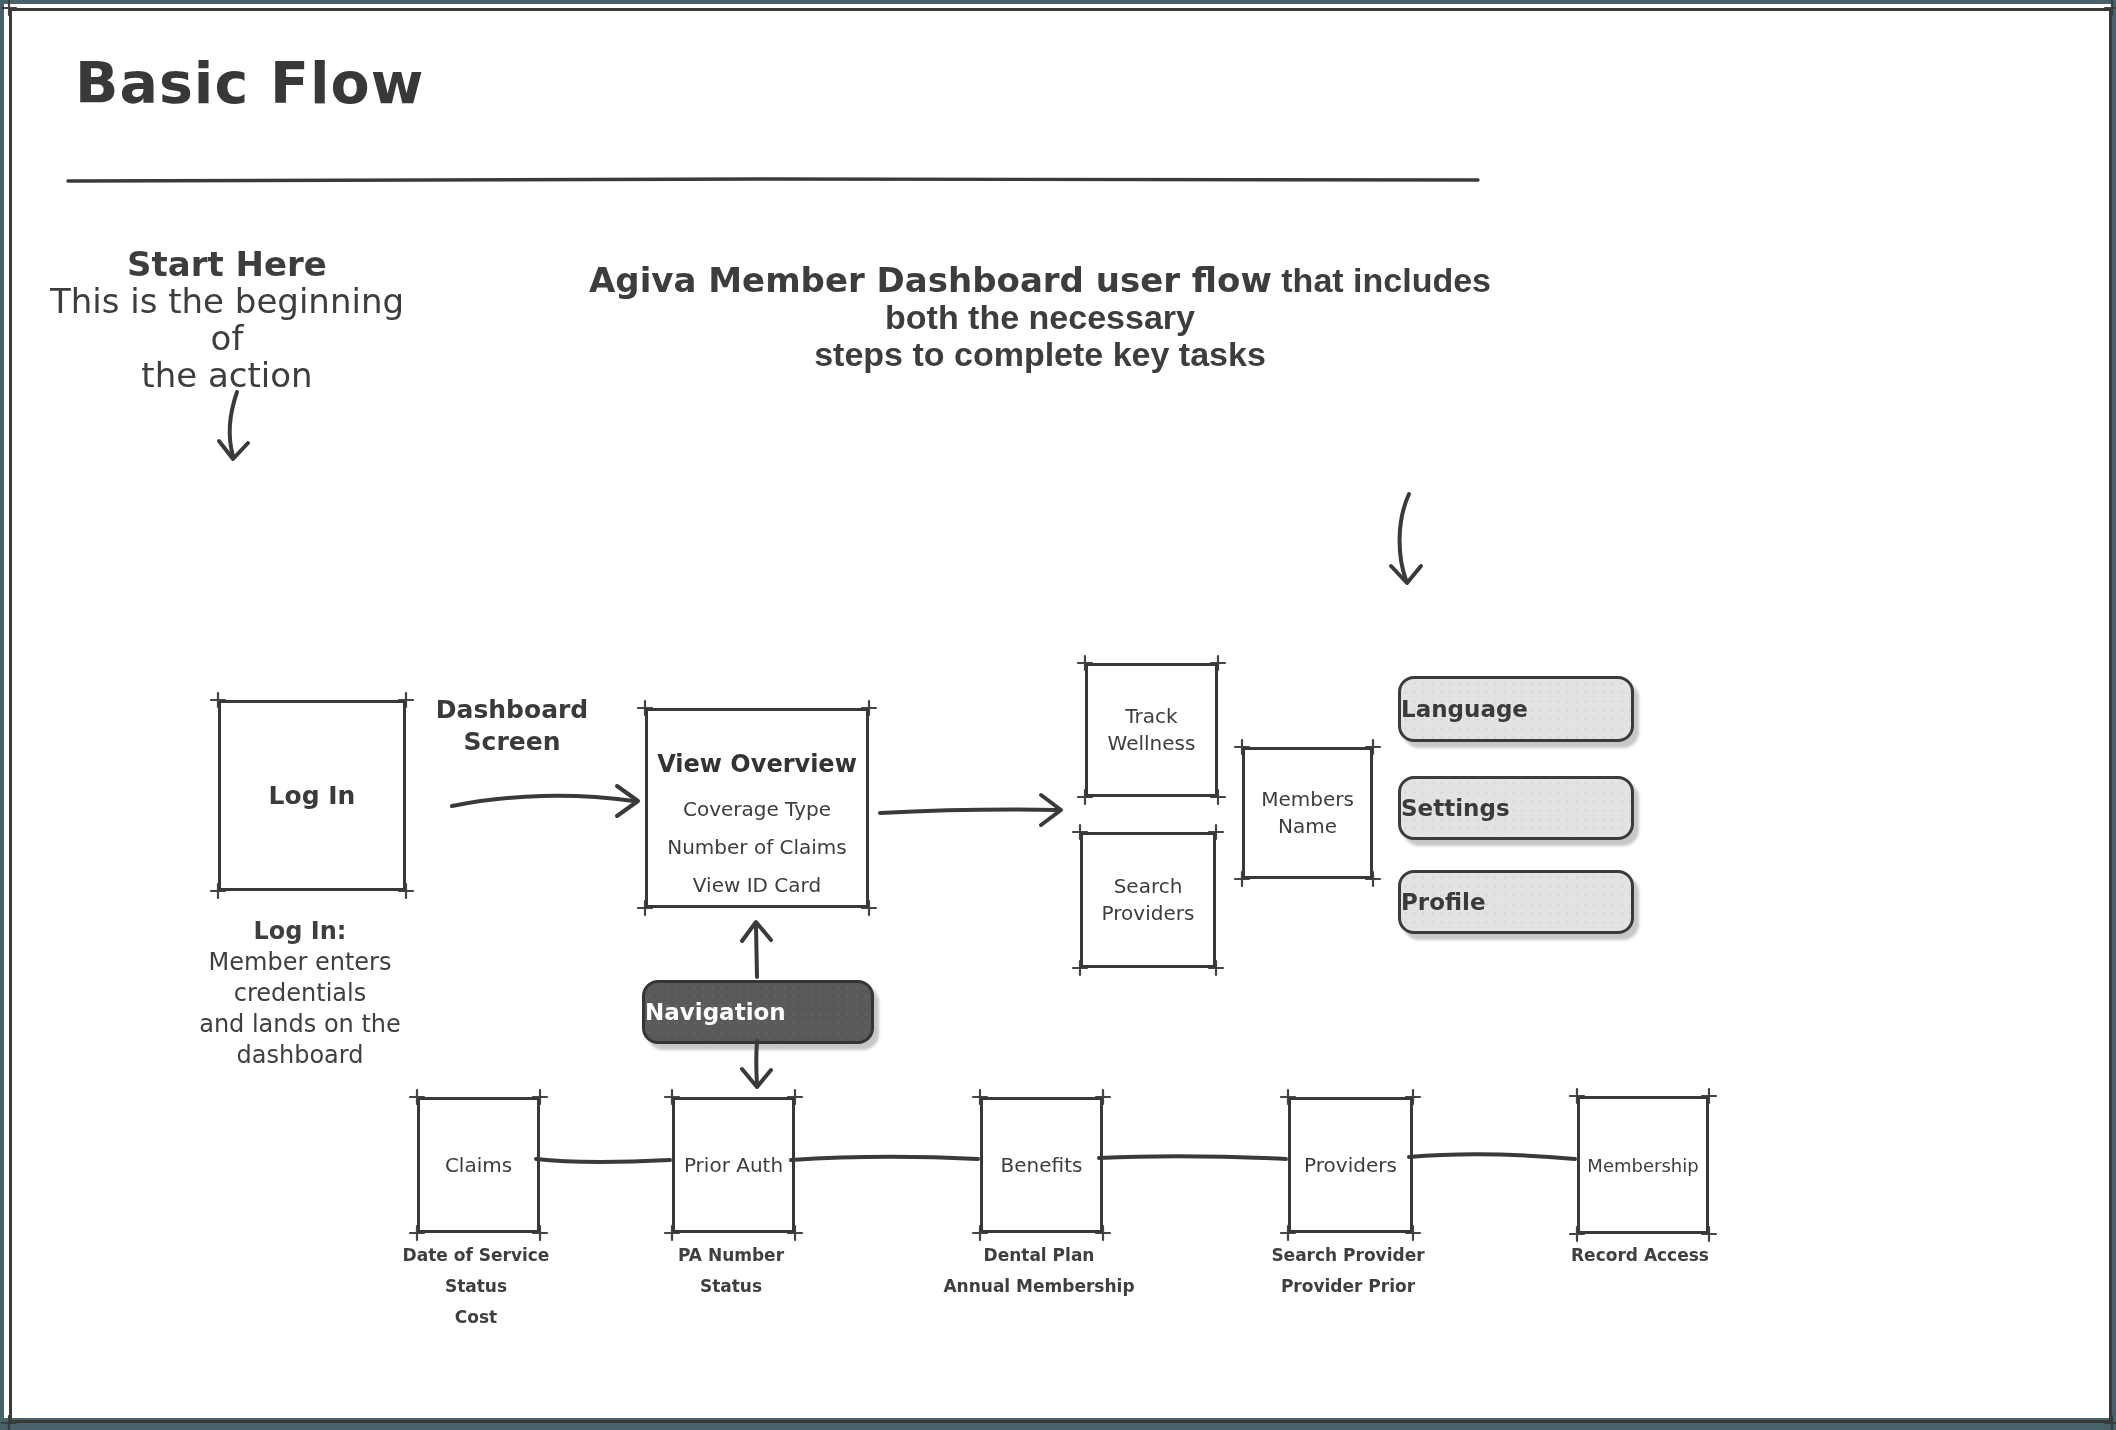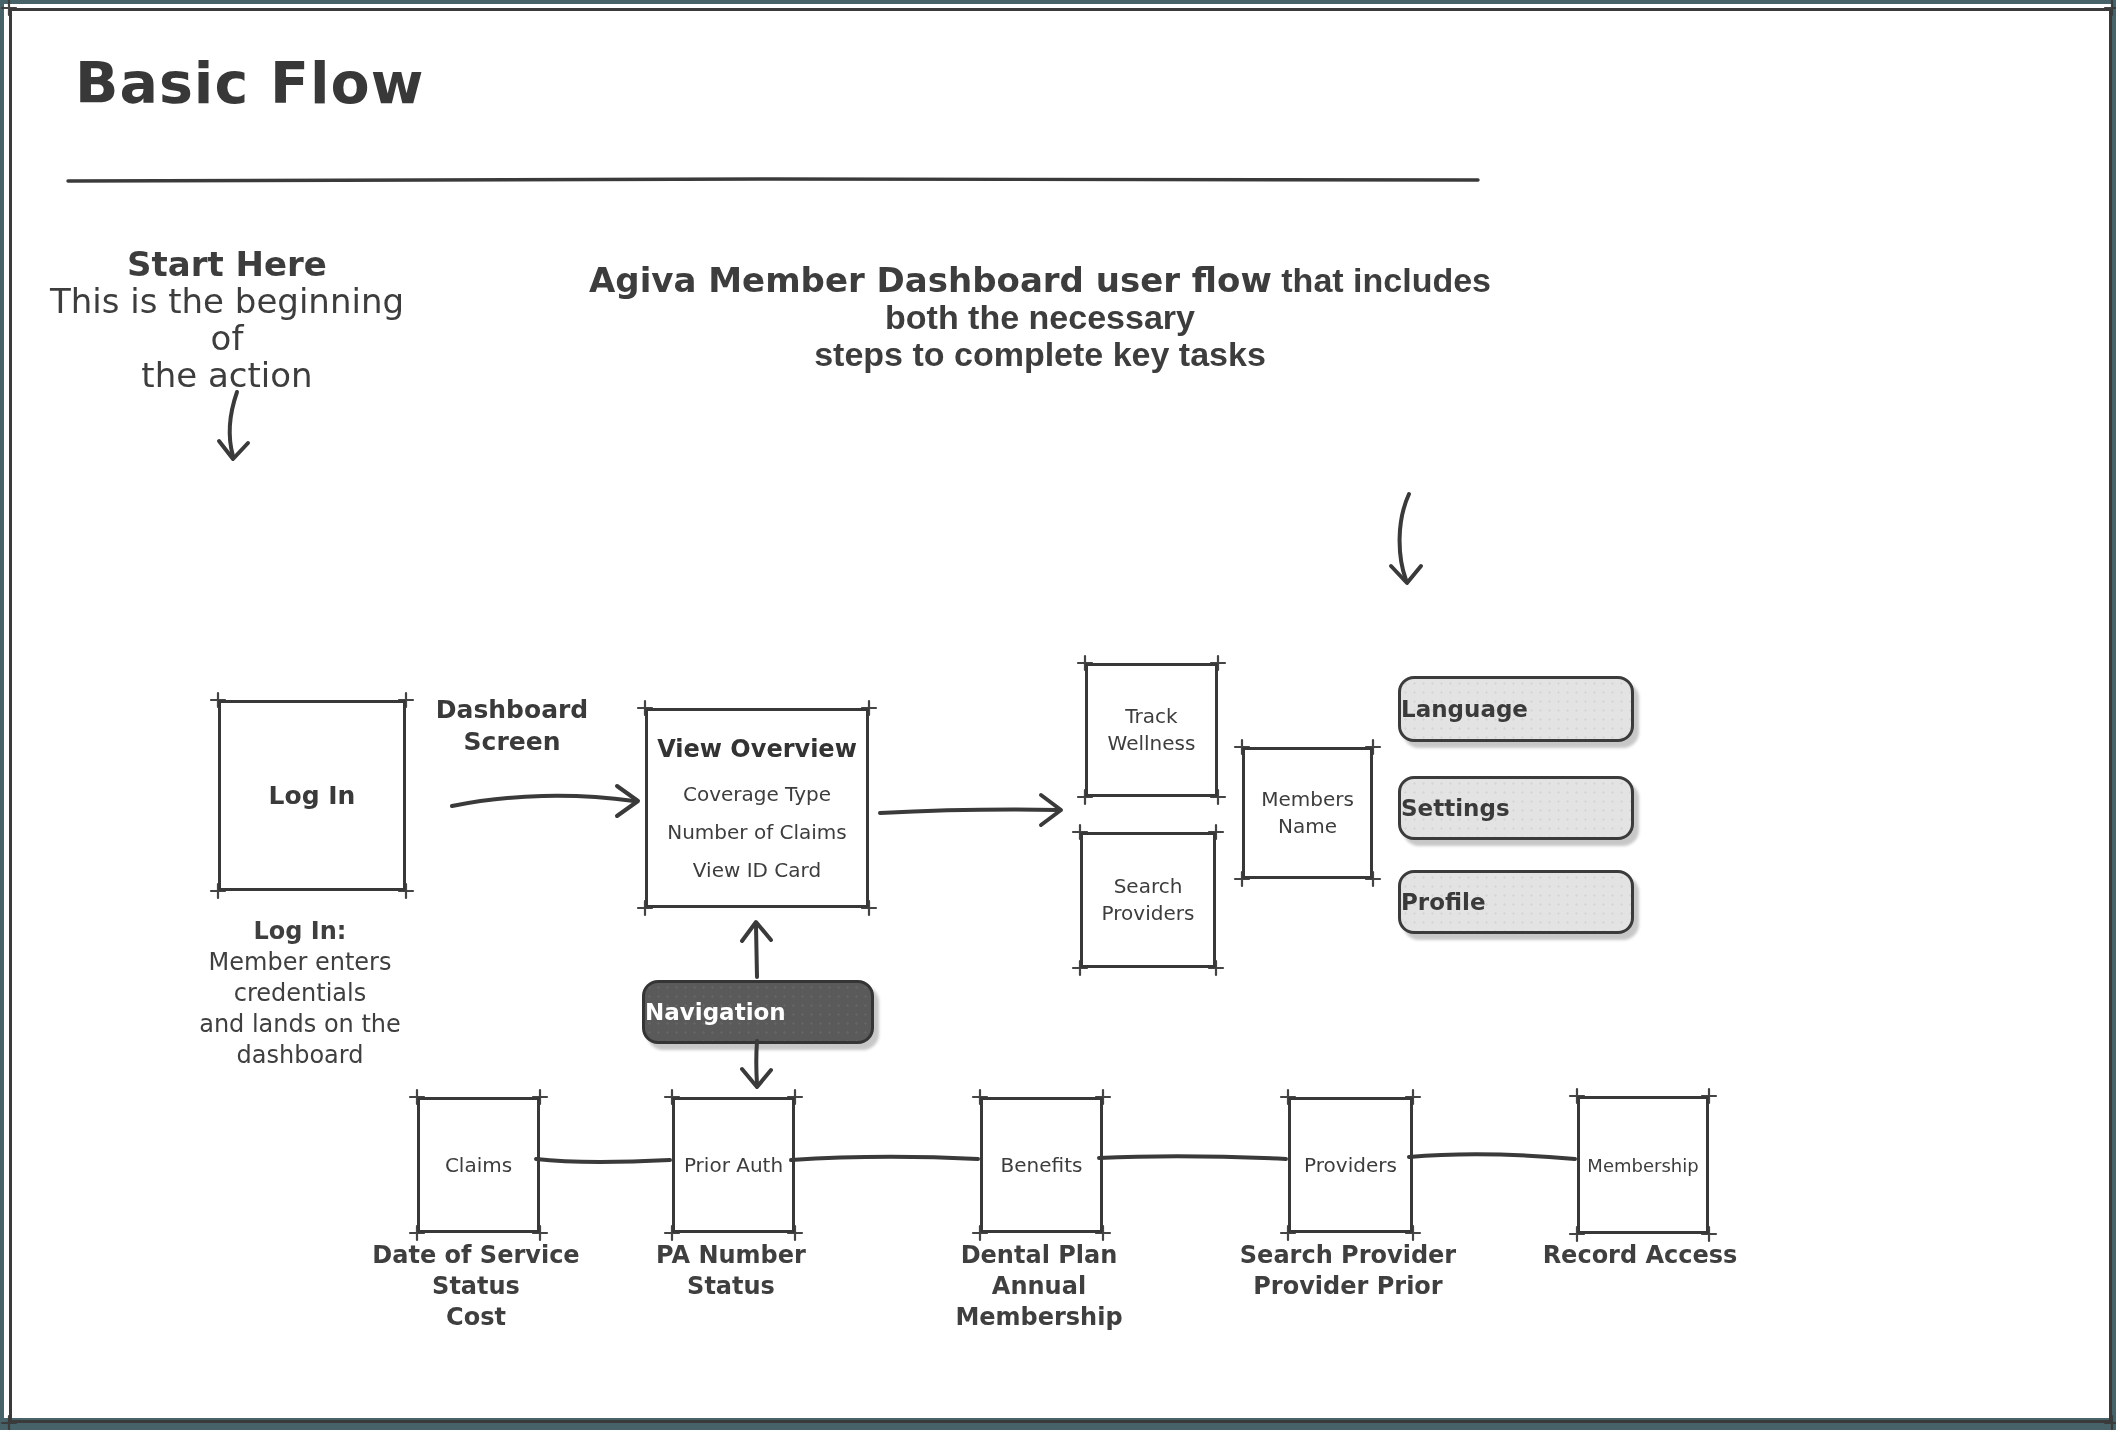--- a/index.html
+++ b/index.html
@@ -13,21 +13,21 @@
   .tick{stroke:#3a3a3a;stroke-width:2.2;stroke-linecap:round;fill:none;opacity:.95;}
   h1{position:absolute;left:75px;top:50px;margin:0;font-size:57px;font-weight:700;letter-spacing:1px;color:#383838;z-index:5;}
   .note{position:absolute;text-align:center;font-size:34px;line-height:37px;color:#3d3d3d;z-index:5;}
   .note .hd{font-weight:700;}
   .emph{font-weight:700;font-family:"DejaVu Sans",sans-serif;}
   .cond{font-weight:700;font-family:"Liberation Sans",sans-serif;}
   .sketch-box{position:absolute;background:#fff;border:3px solid #383838;display:flex;flex-direction:column;align-items:center;justify-content:center;text-align:center;z-index:10;border-radius:1px;}
   .box-label{font-size:20px;line-height:27px;color:#3d3d3d;}
   .bold-label{font-weight:700;font-size:25px;color:#3a3a3a;}
   .floating-label{position:absolute;text-align:center;font-weight:700;font-size:25px;line-height:32px;color:#3a3a3a;z-index:5;}
-  .caption{position:absolute;text-align:center;font-size:24px;line-height:31px;font-weight:700;color:#3f3f3f;z-index:5;}
+  .caption{position:absolute;text-align:center;font-size:17px;line-height:31px;font-weight:700;color:#3f3f3f;z-index:5;}
   .caption .cap-hd{font-weight:700;}
   .caption .cap-ln{font-weight:400;}
   .pill{position:absolute;display:flex;align-items:center;font-size:23px;font-weight:700;border:3px solid #3b3b3b;border-radius:16px;z-index:10;
         background-color:#e3e3e3;color:#3a3a3a;box-shadow:5px 6px 3px rgba(0,0,0,0.22);
         background-image:radial-gradient(rgba(0,0,0,0.05) 1px, transparent 1.2px);background-size:9px 9px;}
   .pill.dark{background-color:#5a5a5a;color:#ffffff;border-color:#353535;background-image:radial-gradient(rgba(255,255,255,0.06) 1px, transparent 1.2px);}
   .vo-item{font-size:20px;line-height:24px;margin:7px 0;color:#3d3d3d;}
   .vo-title{font-weight:700;font-size:24px;margin-bottom:12px;color:#333;}
 </style>
 </head>
@@ -58,21 +58,21 @@
     <div class="cap-hd">Log In:</div>
     <div class="cap-ln">Member enters credentials</div>
     <div class="cap-ln">and lands on the dashboard</div>
   </div>
 
   <div class="floating-label" style="left:392px;top:694px;width:240px;">
     <div>Dashboard</div>
     <div>Screen</div>
   </div>
 
-  <div class="sketch-box tickbox" style="left:645px;top:708px;width:224px;height:200px;justify-content:flex-start;padding-top:24px;box-sizing:border-box;">
+  <div class="sketch-box tickbox" style="left:645px;top:708px;width:224px;height:200px;justify-content:flex-start;padding-top:39px;box-sizing:border-box;">
     <div class="vo-title">View Overview</div>
     <div class="vo-item">Coverage Type</div>
     <div class="vo-item">Number of Claims</div>
     <div class="vo-item">View ID Card</div>
   </div>
 
   <div class="sketch-box tickbox" style="left:1085px;top:663px;width:127px;height:128px;">
     <div class="box-label">Track</div>
     <div class="box-label">Wellness</div>
   </div>

